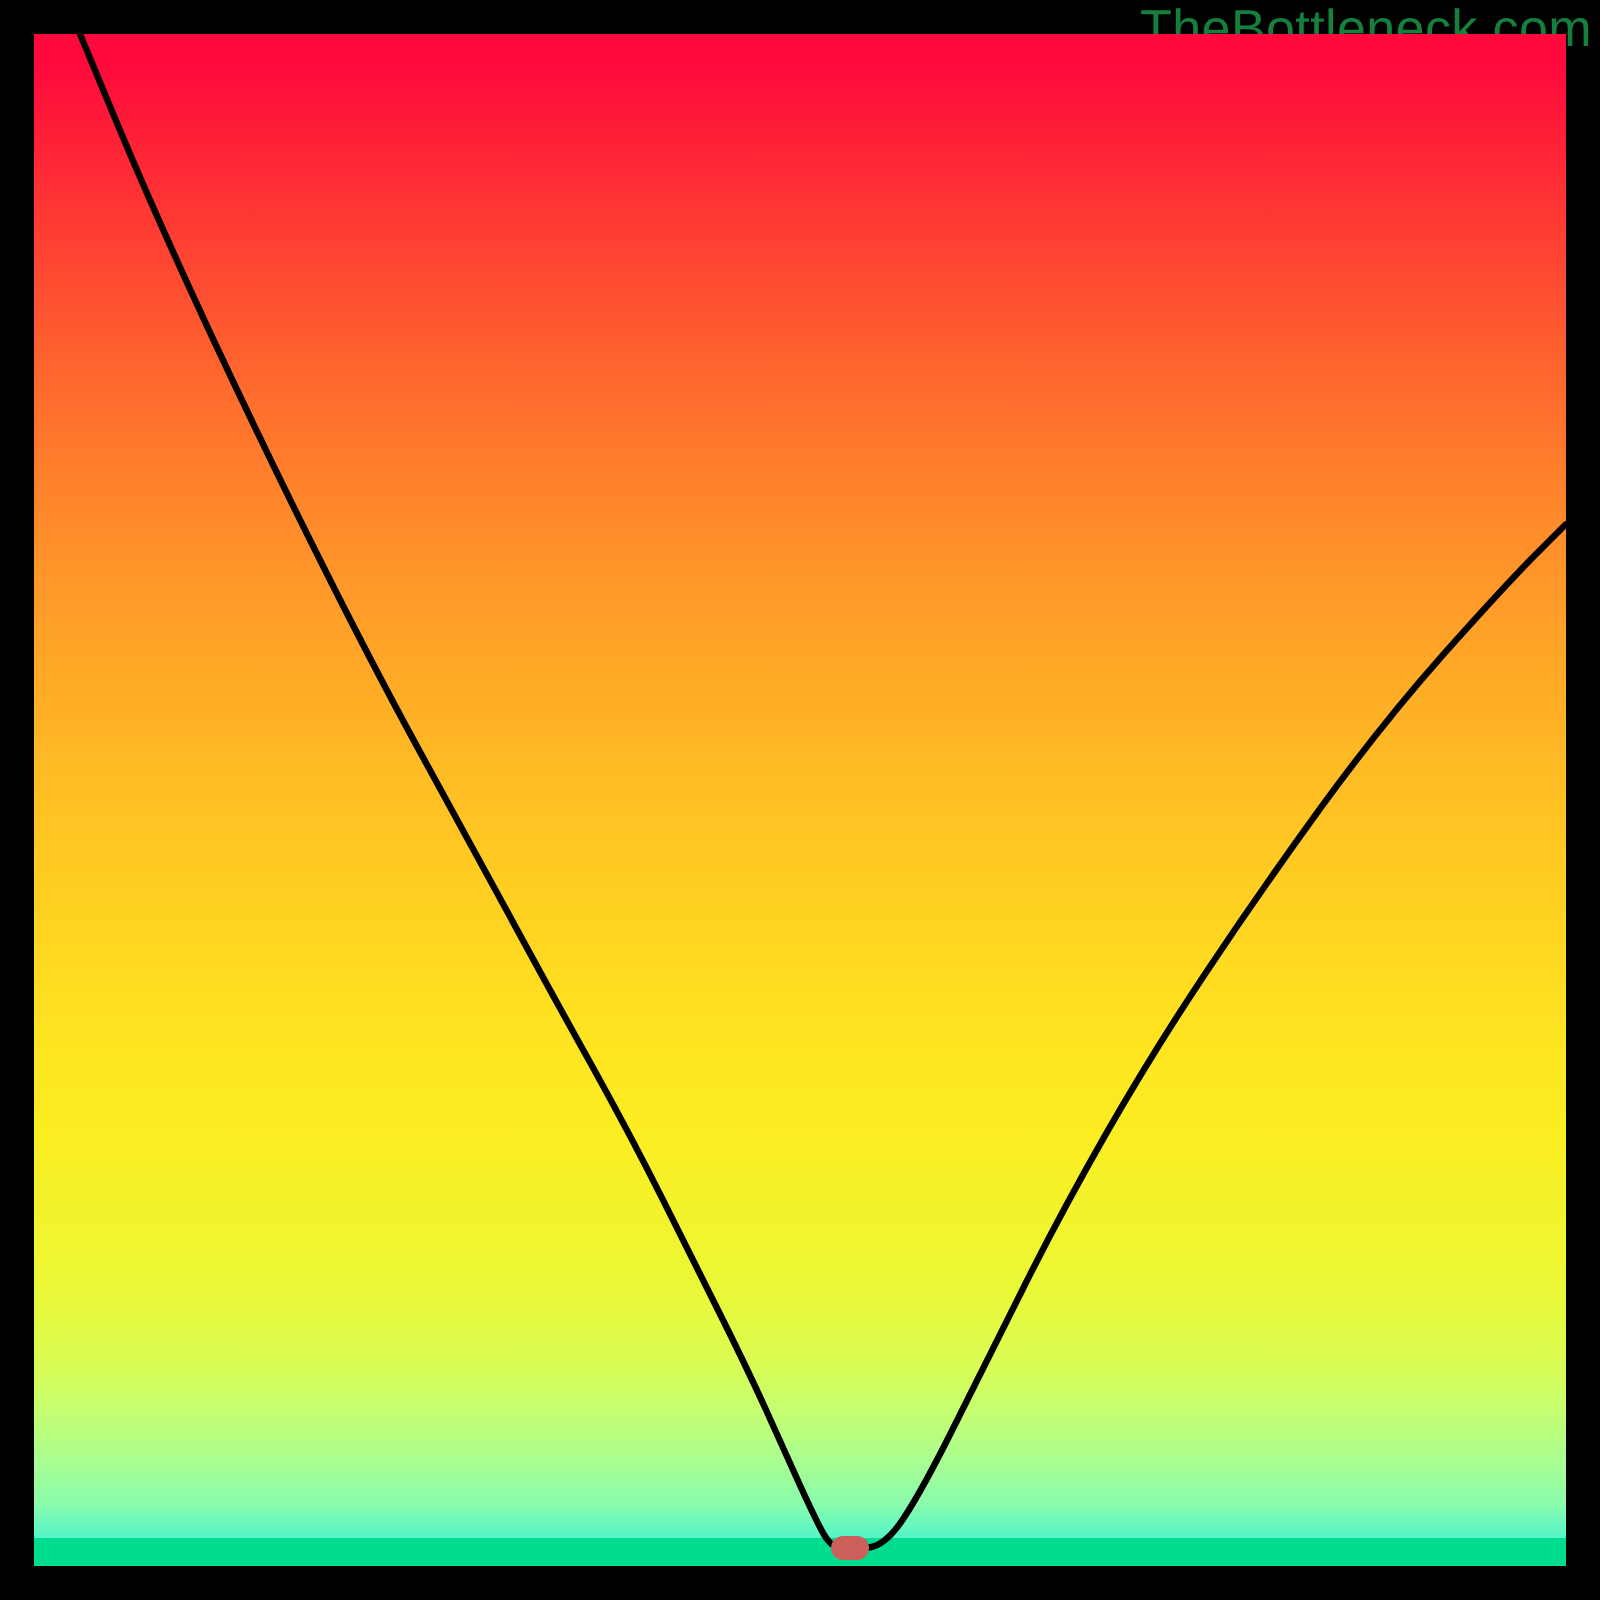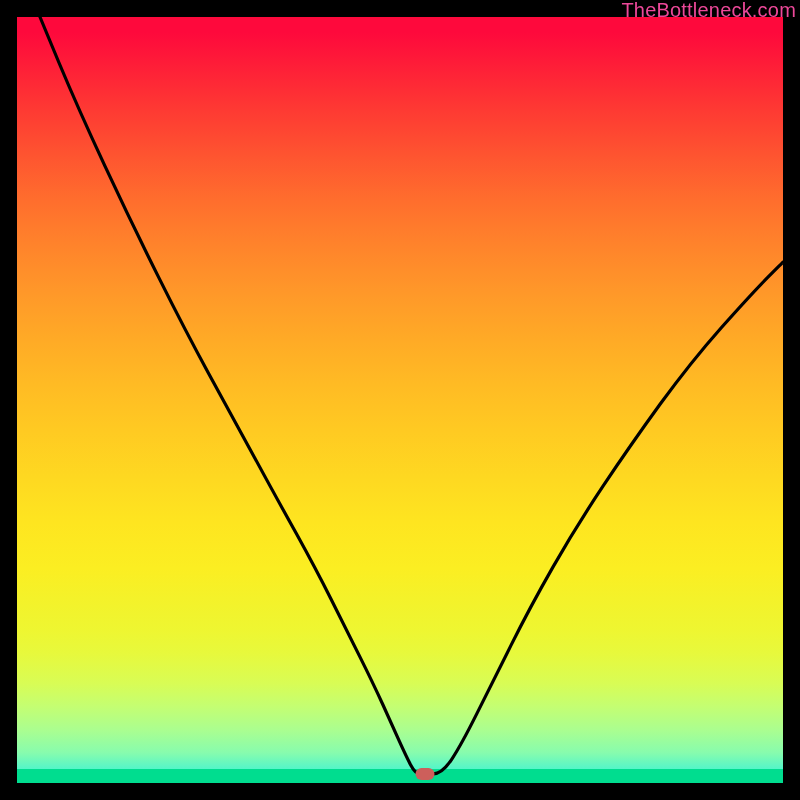--- a/index.html
+++ b/index.html
@@ -74,23 +74,23 @@
     width: 19px;
     height: 12px;
     background: #cd5f5b;
     border-radius: 6px;
     transform: translate(-50%, -50%);
   }
   .attribution {
     position: absolute;
     top: -1px;
     right: 4px;
-    font-size: 20px;
+    font-size: 26px;
     font-weight: 500;
-    color: #ec4899;
+    color: #15803d;
     letter-spacing: 0.2px;
   }
 </style>
 </head>
 <body>
 
 <div class="frame">
 
   <div class="attribution">TheBottleneck.com</div>
 

